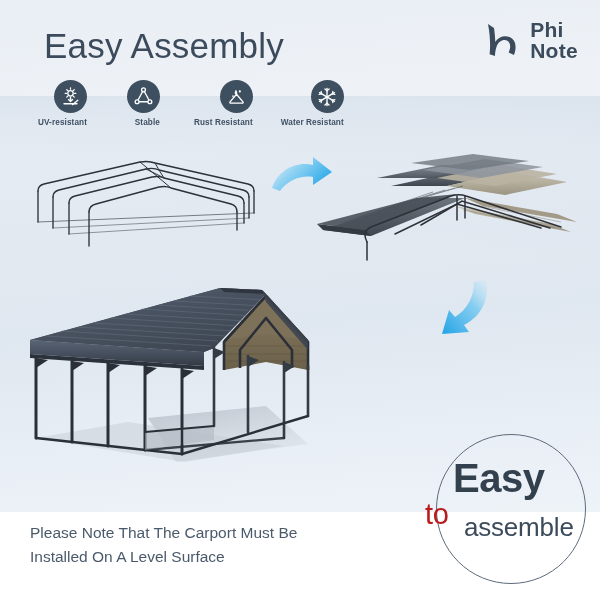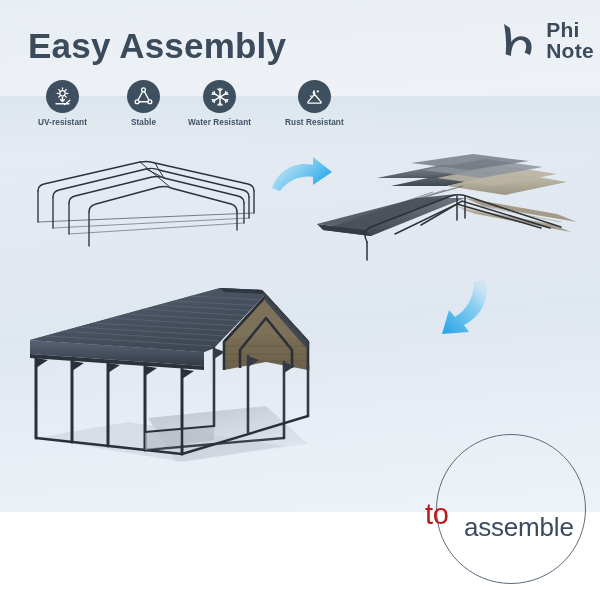--- a/index.html
+++ b/index.html
@@ -18,42 +18,42 @@
   .bg-band{
     position:absolute;left:0;top:96px;width:600px;height:416px;
     background:linear-gradient(180deg,rgba(205,217,230,.55) 0%,rgba(214,224,236,.30) 14%,rgba(225,233,243,.10) 40%,rgba(232,239,246,0) 70%);
   }
   .bg-bottom{
     position:absolute;left:0;top:512px;width:600px;height:88px;background:#ffffff;
   }
 
   
   .headline{
-    position:absolute;left:28px;top:26px;
-    font-size:35px;font-weight:bold;letter-spacing:.2px;
+    position:absolute;left:44px;top:26px;
+    font-size:35px;font-weight:normal;letter-spacing:.2px;
     color:#3c4b5c;white-space:nowrap;
   }
   .logo{
-    position:absolute;right:6px;top:18px;
+    position:absolute;right:22px;top:18px;
     display:flex;align-items:center;gap:6px;
   }
   .logo-mark{width:44px;height:44px;display:block;}
   .logo-text{
     font-size:21px;font-weight:bold;line-height:1.02;
     color:#3c4b5c;letter-spacing:.3px;
   }
   .logo-text div{display:block;}
 
   
   .features{
     position:absolute;left:32px;top:80px;
     display:flex;align-items:flex-start;
   }
   .feature{
-    display:flex;flex-direction:column;align-items:center;
+    display:flex;flex-direction:column;align-items:flex-end;
     width:auto;
   }
   .f1{margin-left:6px;}
   .f2{margin-left:40px;}
   .f3{margin-left:34px;}
   .f4{margin-left:28px;}
   .f-circle{
     width:33px;height:33px;border-radius:50%;
     background:#3e5060;display:flex;align-items:center;justify-content:center;
   }
@@ -155,20 +155,32 @@
     <div class="feature f2">
       <div class="f-circle">
         <svg width="21" height="21" viewBox="0 0 24 24">
           <path d="M12 4.4 L19.3 18 L4.7 18 Z" fill="none" stroke="#fff" stroke-width="1.5" stroke-linejoin="round"></path>
           <circle cx="12" cy="4.4" r="2.2" fill="#3e5060" stroke="#fff" stroke-width="1.5"></circle>
           <circle cx="19.3" cy="18" r="2.2" fill="#3e5060" stroke="#fff" stroke-width="1.5"></circle>
           <circle cx="4.7" cy="18" r="2.2" fill="#3e5060" stroke="#fff" stroke-width="1.5"></circle>
         </svg>
       </div>
       <div class="f-label">Stable</div>
+    </div>
+
+    <div class="feature f3">
+      <div class="f-circle">
+        <svg width="21" height="21" viewBox="0 0 24 24">
+          <path d="M12 9.4 L19.4 18.1 C19.9 18.7 19.5 19.6 18.7 19.6 L5.3 19.6 C4.5 19.6 4.1 18.7 4.6 18.1 Z" fill="none" stroke="#fff" stroke-width="1.5" stroke-linejoin="round"></path>
+          <path d="M9.9 8.0 C9.9 6.6 11.4 4.4 11.4 4.4 C11.4 4.4 12.9 6.6 12.9 8.0 C12.9 8.9 12.2 9.6 11.4 9.6 C10.6 9.6 9.9 8.9 9.9 8.0 Z" fill="#fff"></path>
+          <circle cx="15.8" cy="6.2" r="1.25" fill="#fff"></circle>
+          <circle cx="7.9" cy="11.6" r="0.9" fill="#fff"></circle>
+        </svg>
+      </div>
+      <div class="f-label">Rust Resistant</div>
     </div>
 
     <div class="feature f4">
       <div class="f-circle">
         <svg width="22" height="22" viewBox="0 0 24 24">
           <g stroke="#fff" stroke-width="1.5" stroke-linecap="round">
             <line x1="12" y1="2.6" x2="12" y2="21.4"></line>
             <line x1="3.9" y1="7.3" x2="20.1" y2="16.7"></line>
             <line x1="3.9" y1="16.7" x2="20.1" y2="7.3"></line>
           </g>
@@ -184,32 +196,20 @@
             <line x1="6.2" y1="15.4" x2="3.4" y2="14.9"></line>
               <line x1="6.2" y1="15.4" x2="5.6" y2="18.2"></line>
             <line x1="17.8" y1="8.6" x2="20.6" y2="9.1"></line>
               <line x1="17.8" y1="8.6" x2="18.4" y2="5.8"></line>
           </g>
         </svg>
       </div>
       <div class="f-label">Water Resistant</div>
     </div>
 
-    <div class="feature f3">
-      <div class="f-circle">
-        <svg width="21" height="21" viewBox="0 0 24 24">
-          <path d="M12 9.4 L19.4 18.1 C19.9 18.7 19.5 19.6 18.7 19.6 L5.3 19.6 C4.5 19.6 4.1 18.7 4.6 18.1 Z" fill="none" stroke="#fff" stroke-width="1.5" stroke-linejoin="round"></path>
-          <path d="M9.9 8.0 C9.9 6.6 11.4 4.4 11.4 4.4 C11.4 4.4 12.9 6.6 12.9 8.0 C12.9 8.9 12.2 9.6 11.4 9.6 C10.6 9.6 9.9 8.9 9.9 8.0 Z" fill="#fff"></path>
-          <circle cx="15.8" cy="6.2" r="1.25" fill="#fff"></circle>
-          <circle cx="7.9" cy="11.6" r="0.9" fill="#fff"></circle>
-        </svg>
-      </div>
-      <div class="f-label">Rust Resistant</div>
-    </div>
-
   </div>
 
   <svg class="frame-wire" viewBox="0 0 272 115">
     <g fill="none" stroke="#2e3138" stroke-width="1.35" stroke-linecap="round">
       <path d="M26 41 C26 37 28 35 32 34 L128 12 C134 11 138 11 143 13 L236 34 C240 35 242 37 242 41"></path>
       <path d="M41 47 C41 43 43 41 47 40 L134 19 C139 18 143 18 147 20 L231 40 C235 41 237 43 237 47"></path>
       <path d="M57 53 C57 49 59 47 63 46 L140 27 C145 26 148 26 152 28 L226 46 C230 47 232 49 232 53"></path>
       <path d="M77 62 C77 57 80 55 84 54 L147 37 C152 36 155 36 159 38 L219 54 C223 55 225 57 225 62"></path>
       <path d="M26 41 L26 72"></path>
         <path d="M41 47 L41 78"></path>
@@ -407,18 +407,23 @@
 
     <path d="M137 166 L206 160 L206 174 L137 184 Z" fill="#aeb6c0" opacity=".55"></path>
     <g stroke="#2b3038" stroke-width="2" fill="none">
       <path d="M137 166 L206 160"></path>
       <path d="M174 163 L174 188"></path>
     </g>
   </svg>
 
   <div class="badge">
     <div class="badge-ring"></div>
+    <div class="badge-easy">Easy</div>
     <div class="badge-to">to</div>
     <div class="badge-assemble">assemble</div>
   </div>
 
+  <div class="note">
+    <span>Please Note That The Carport Must Be</span>
+    <span>Installed On A Level Surface</span>
+  </div>
 
 </div>
 
 </body></html>

